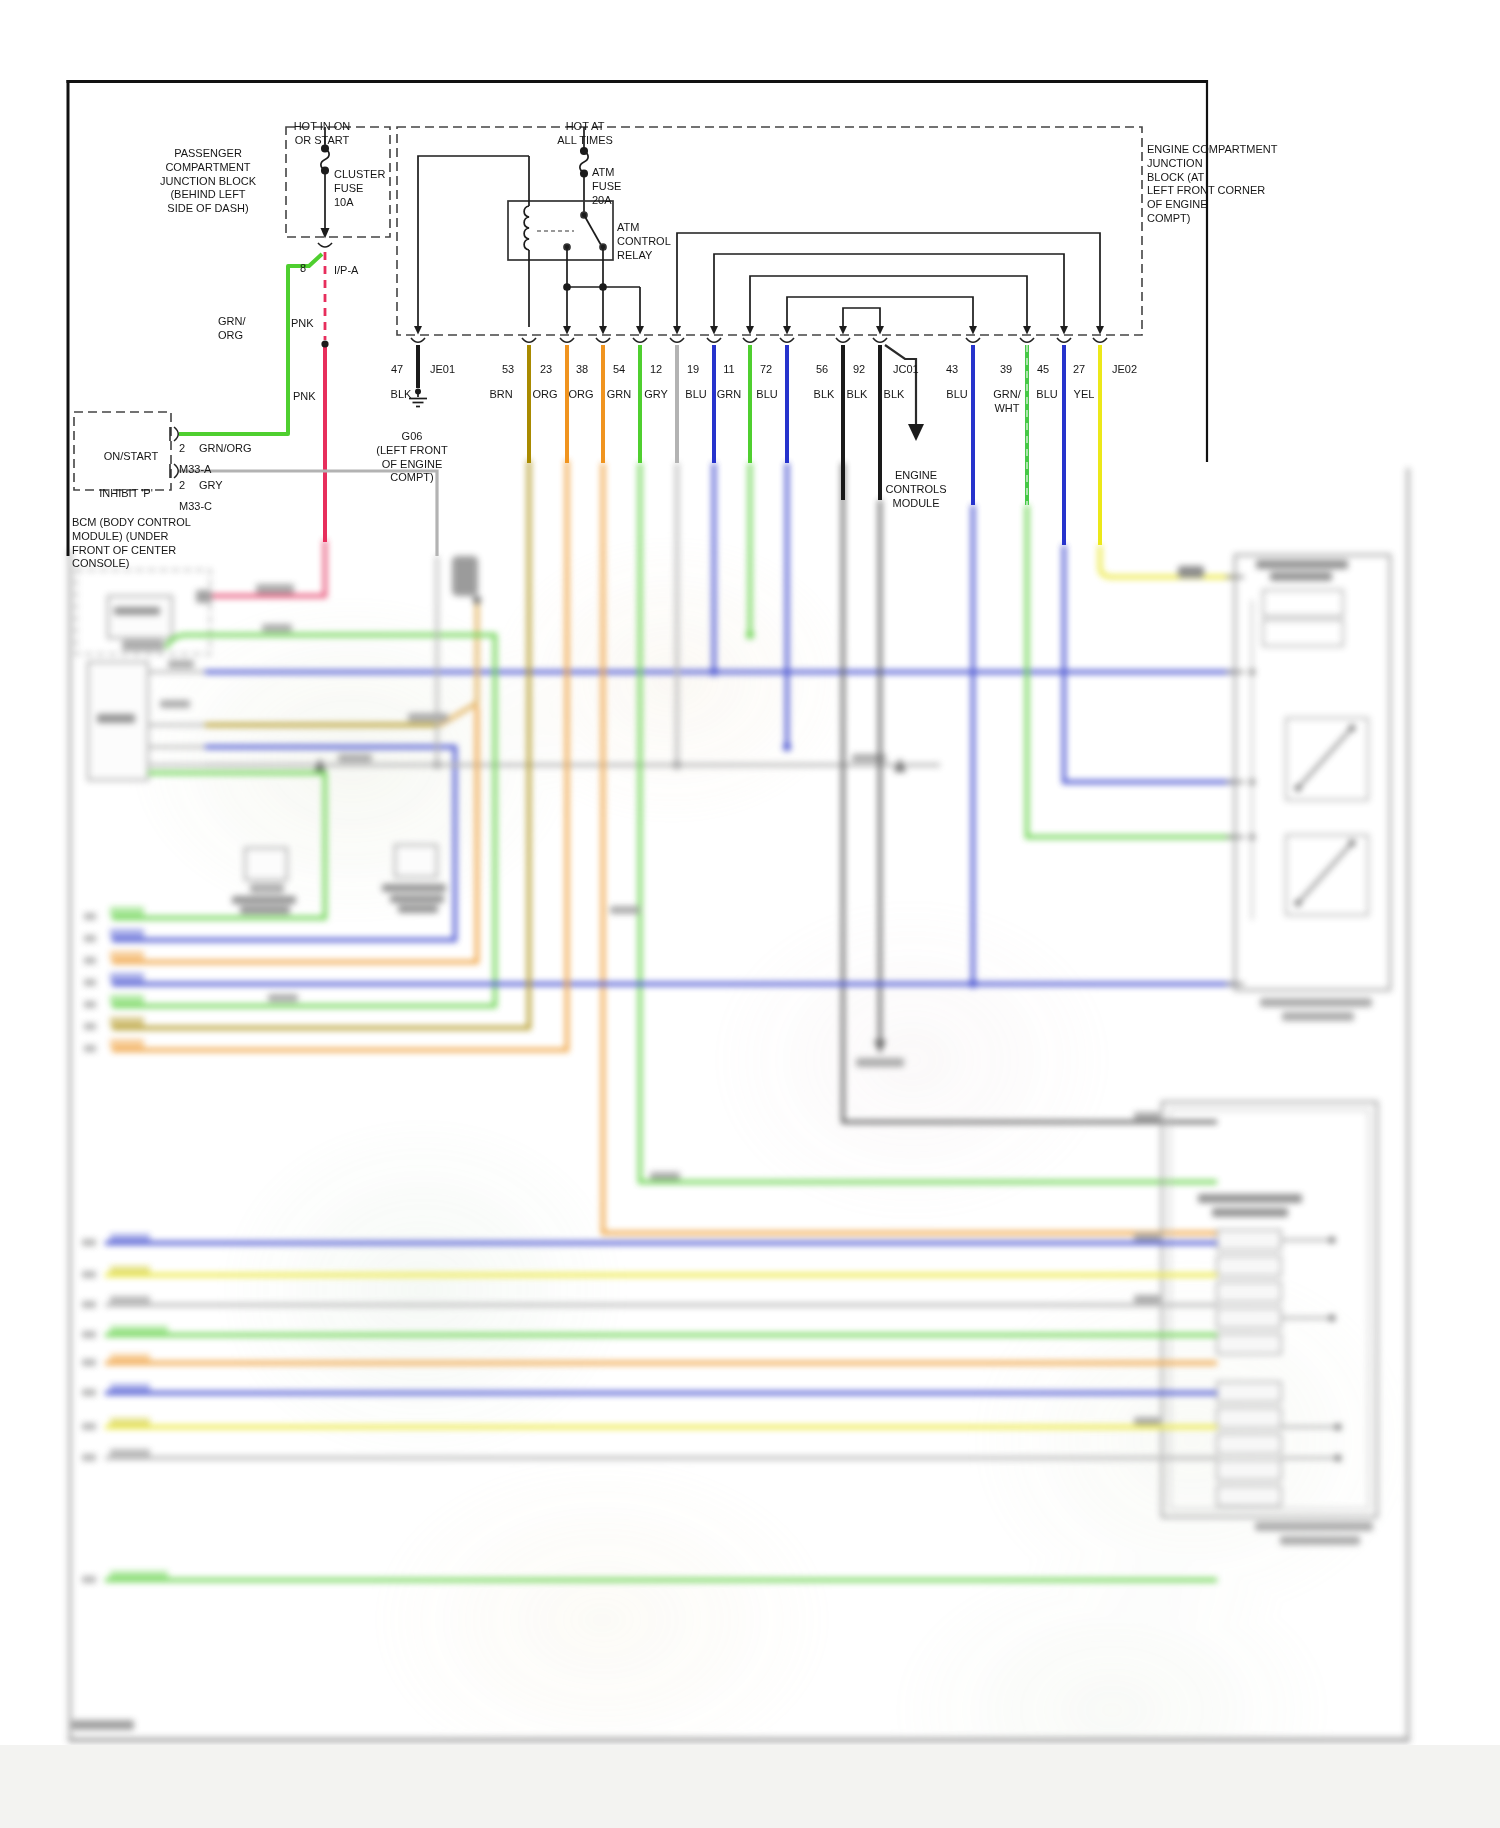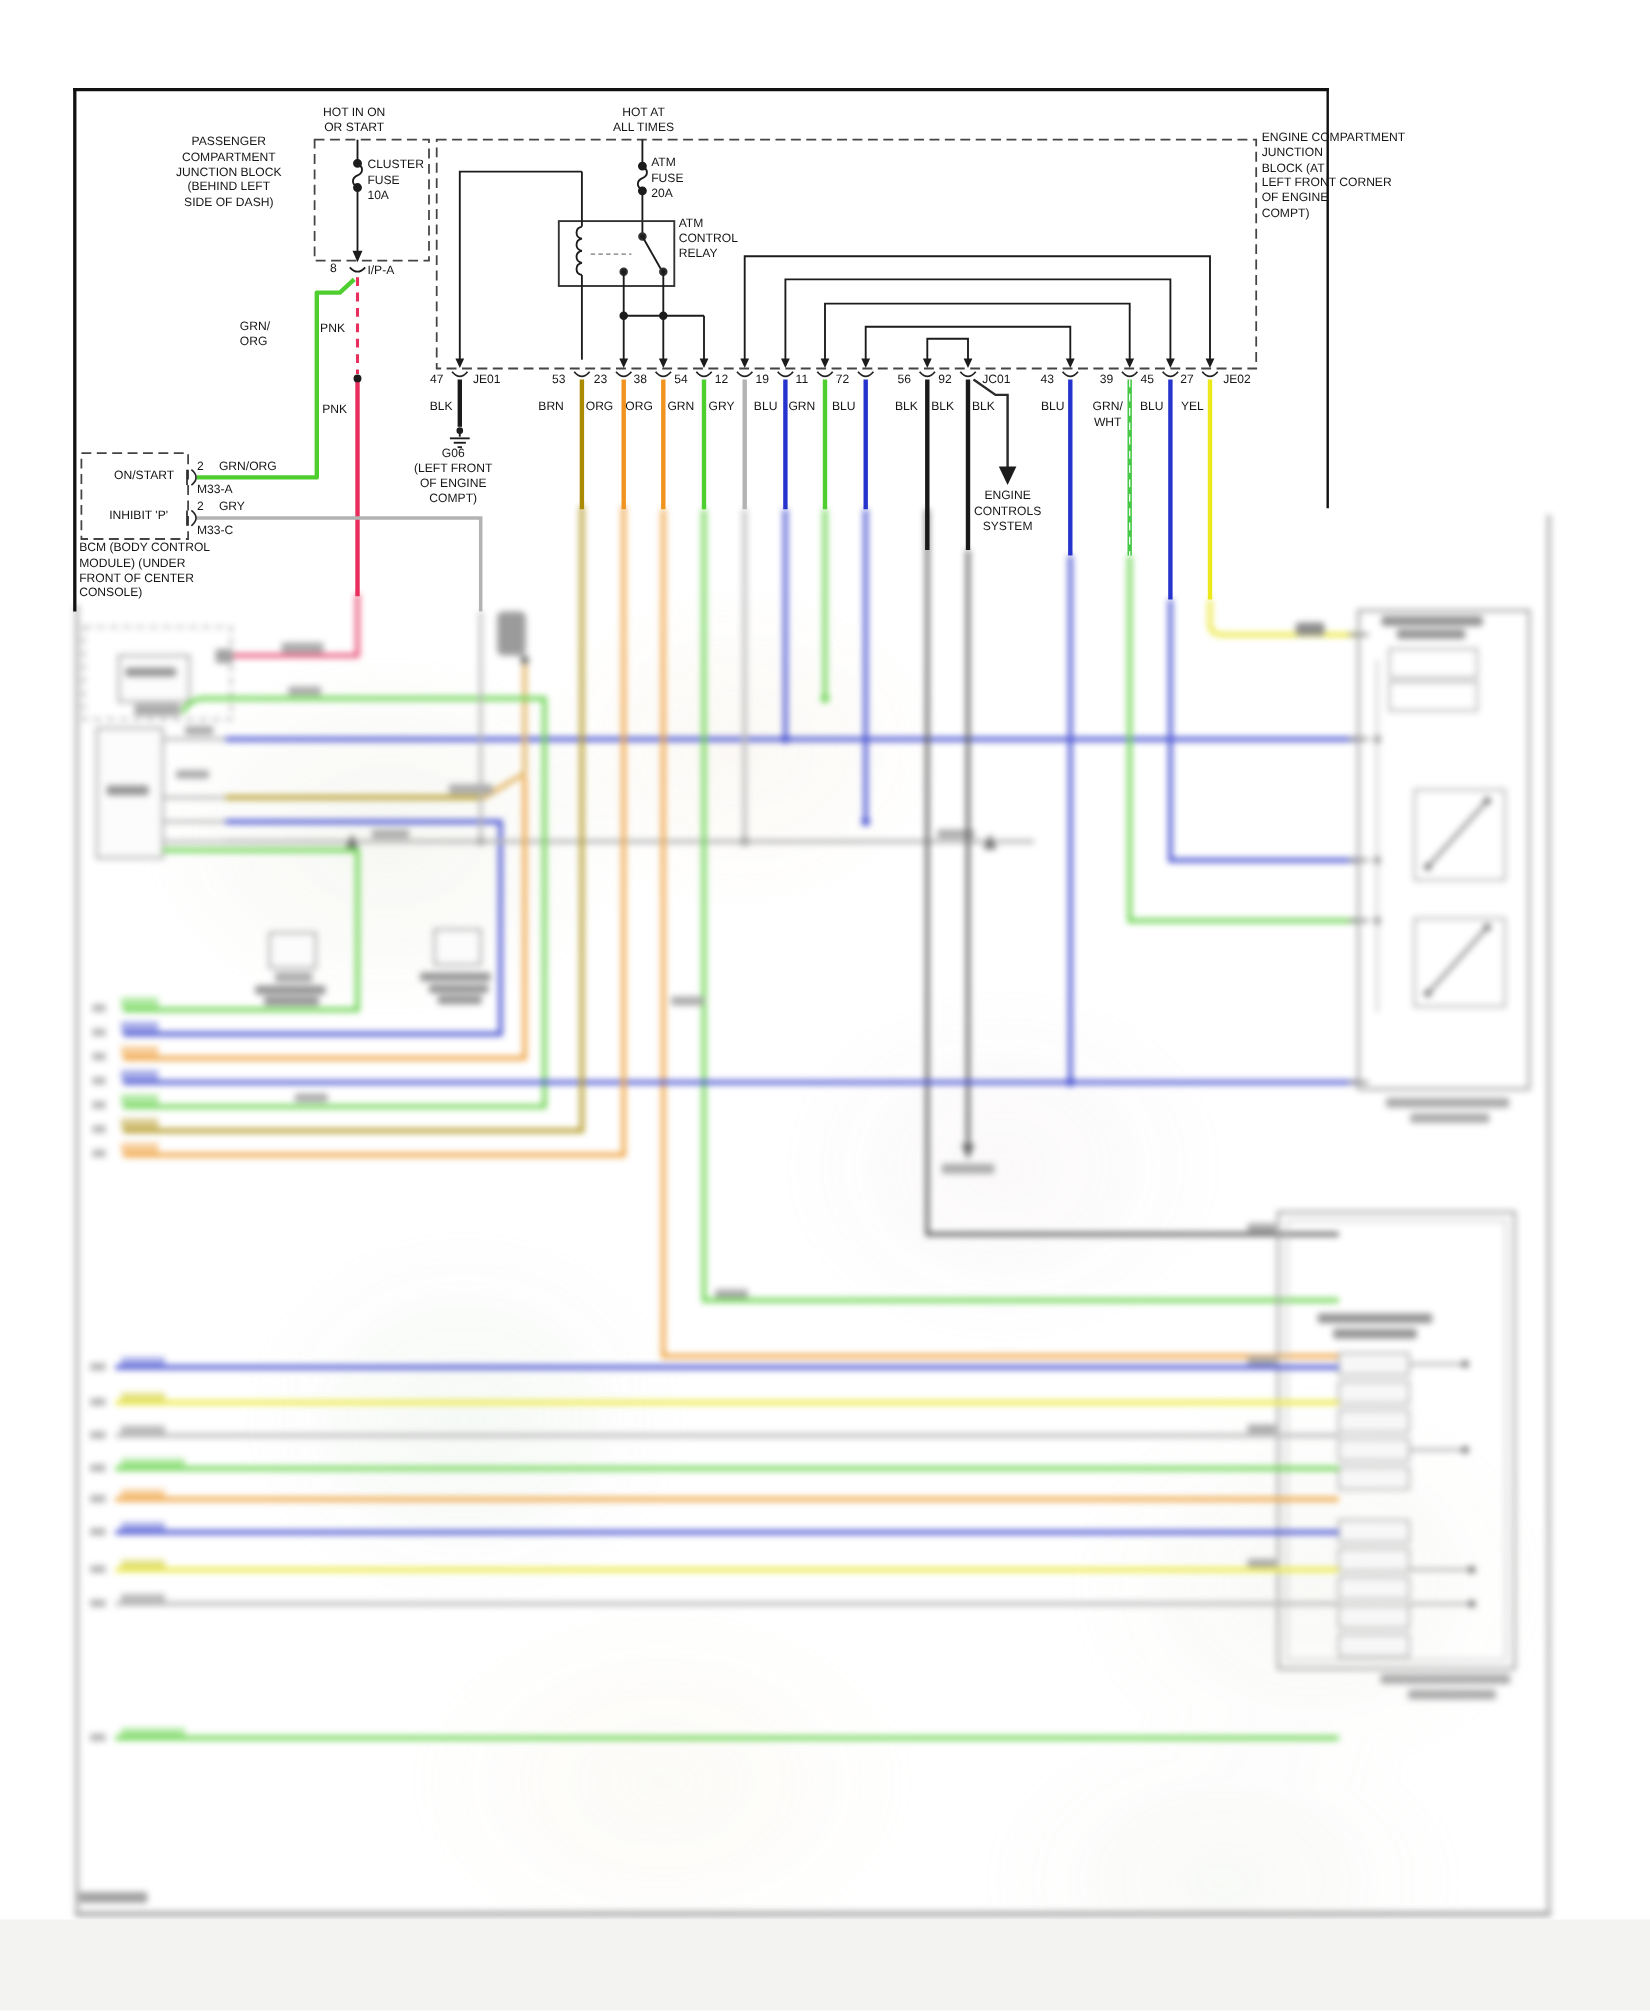--- a/index.html
+++ b/index.html
@@ -11,21 +11,21 @@
   .mottle{position:absolute;left:62px;top:470px;width:1352px;height:1272px;opacity:.5;
     background:
       radial-gradient(closest-side,rgba(190,200,160,.30),transparent) 60px 120px/460px 340px no-repeat,
       radial-gradient(closest-side,rgba(225,205,170,.28),transparent) 420px 60px/380px 300px no-repeat,
       radial-gradient(closest-side,rgba(170,200,170,.25),transparent) 150px 640px/420px 360px no-repeat,
       radial-gradient(closest-side,rgba(215,195,200,.22),transparent) 640px 420px/420px 340px no-repeat,
       radial-gradient(closest-side,rgba(200,210,180,.25),transparent) 900px 780px/460px 380px no-repeat,
       radial-gradient(closest-side,rgba(225,215,180,.25),transparent) 300px 980px/480px 340px no-repeat,
       radial-gradient(closest-side,rgba(190,205,175,.22),transparent) 820px 1080px/460px 320px no-repeat;}
   .below-page{position:absolute;left:0px;top:1745px;width:1500px;height:83px;background:#f3f3f1;}
-  .t{position:absolute;font-size:11px;line-height:13.8px;color:#161616;white-space:nowrap;}
+  .t{position:absolute;font-size:11px;line-height:13.8px;color:#161616;white-space:nowrap;margin-top:24px;}
   .c{text-align:center;}
   .r{text-align:center;}
 </style>
 </head>
 <body>
 
 <div id="stage">
 
   <div class="blur-wrap">
     <div class="mottle"></div>
@@ -466,21 +466,21 @@
     <div class="t c" style="left:352px;top:406px;width:120px">
       <div>G06</div>
         <div>(LEFT FRONT</div>
       <div>OF ENGINE</div>
         <div>COMPT)</div>
     </div>
 
     <div class="t c" style="left:866px;top:445px;width:100px">
       <div>ENGINE</div>
         <div>CONTROLS</div>
-        <div>SYSTEM</div>
+        <div>MODULE</div>
     </div>
 
     <span class="t r" style="left:96px;top:426px;width:70px">ON/START</span>
     <span class="t" style="left:179px;top:418px">2</span>
     <span class="t" style="left:199px;top:418px">GRN/ORG</span>
     <span class="t" style="left:179px;top:439px">M33-A</span>
     <span class="t r" style="left:86px;top:463px;width:80px">INHIBIT 'P'</span>
     <span class="t" style="left:179px;top:455px">2</span>
     <span class="t" style="left:199px;top:455px">GRY</span>
     <span class="t" style="left:179px;top:476px">M33-C</span>

